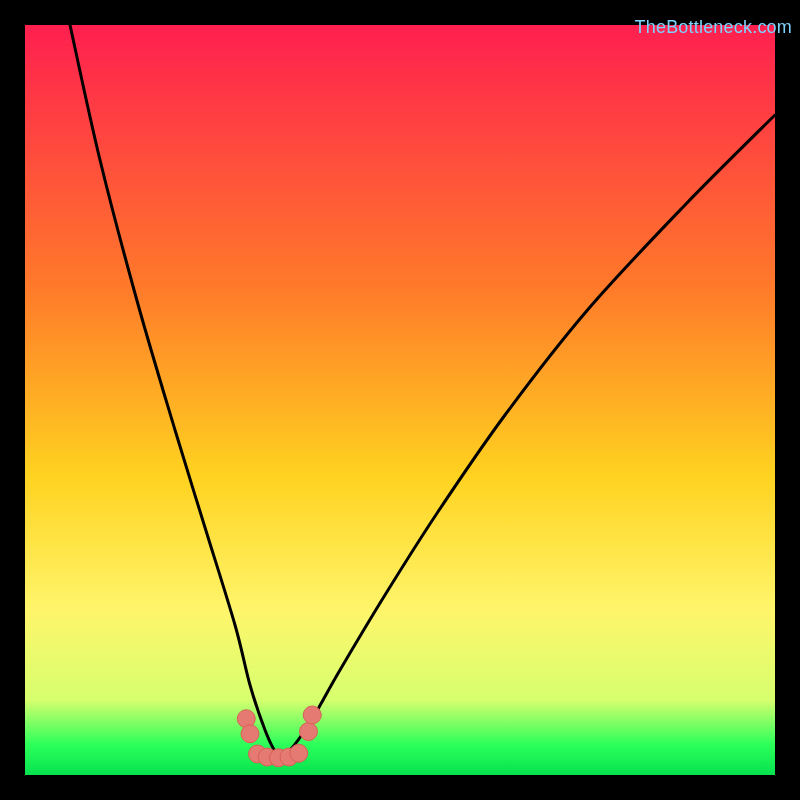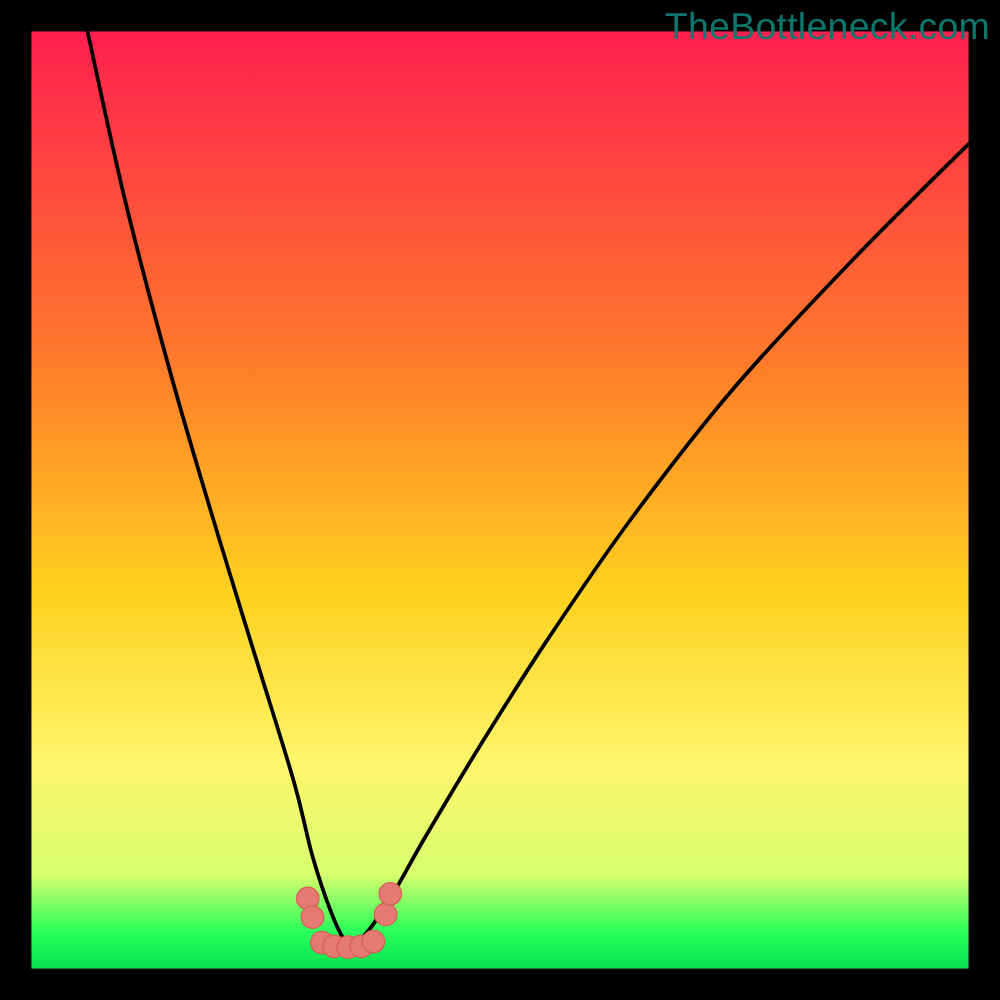--- a/index.html
+++ b/index.html
@@ -13,25 +13,25 @@
   .frame {
     position: absolute;
     left: 25px;
     top: 25px;
     width: 750px;
     height: 750px;
     background: #000;
   }
   .watermark {
     position: absolute;
-    top: 5px;
+    top: 17px;
     right: 8px;
     font-family: Arial, Helvetica, sans-serif;
-    font-size: 30px;
-    color: #0f766e;
+    font-size: 18px;
+    color: #7dd3fc;
     letter-spacing: 0.2px;
     font-weight: 400;
   }
   svg { display: block; }
 </style>
 </head>
 <body>
 
 <div class="frame">
   <svg id="chart-svg" width="750" height="750" viewBox="0 0 750 750">

